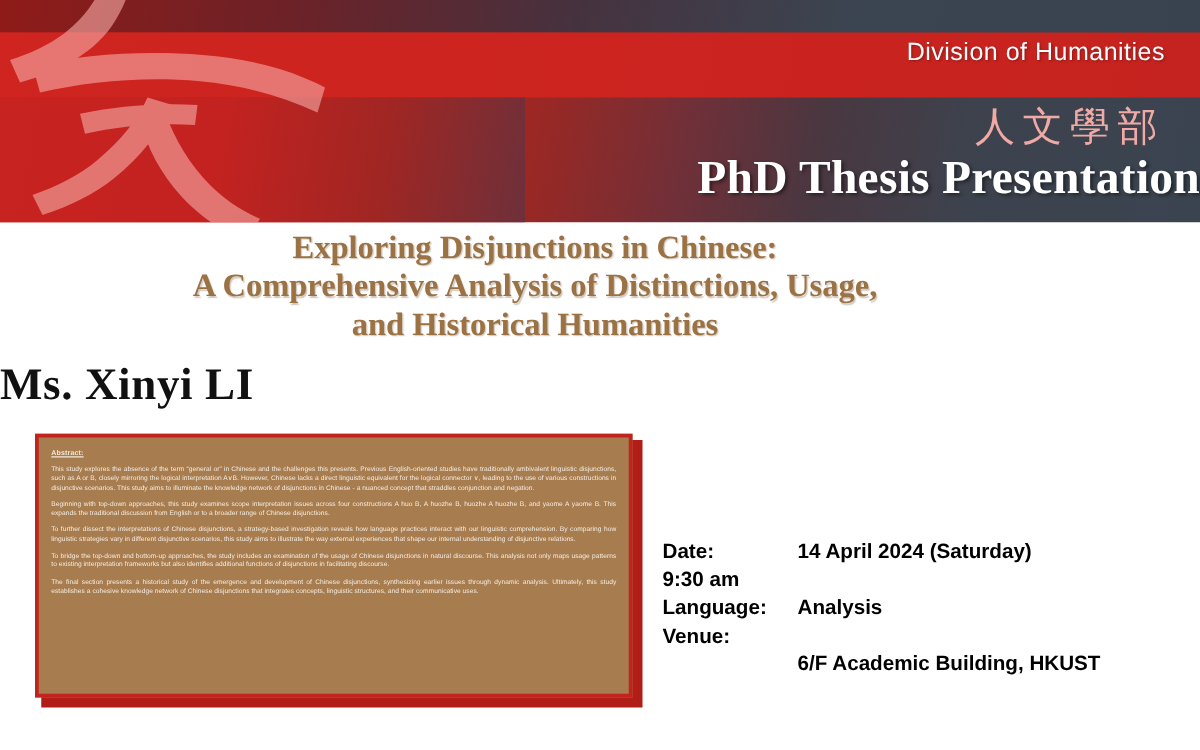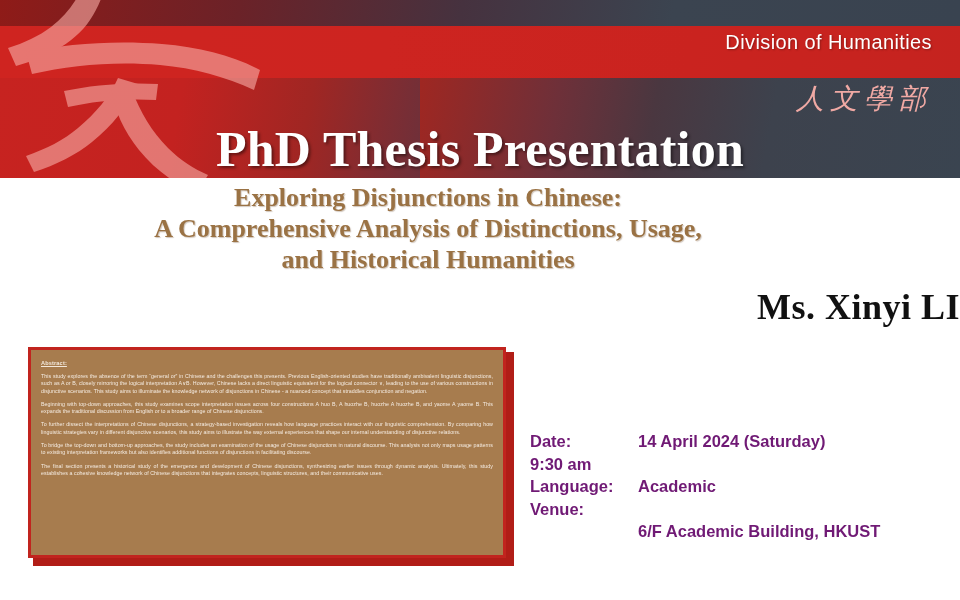--- a/index.html
+++ b/index.html
@@ -75,67 +75,66 @@
   #wen-mark {
     position: absolute;
     left: -14px; top: -22px;
     width: 300px; height: 210px;
     opacity: .62;
   }
   #banner-title {
     position: absolute;
     left: 0; top: 120px;
     width: 960px;
-    text-align: center;
+    text-align: right;
     color: #ffffff;
     font-family: "Liberation Serif", serif;
     font-weight: bold;
-    font-size: 50px;
+    font-size: 38px;
     letter-spacing: .2px;
     text-shadow: 2px 2px 3px rgba(0,0,0,.45);
     white-space: nowrap;
   }
   #unit-en {
     position: absolute;
     right: 28px; top: 31px;
     color: #ffffff;
     font-size: 20px;
     font-weight: 400;
     letter-spacing: .4px;
     text-shadow: 1px 1px 2px rgba(0,0,0,.30);
     white-space: nowrap;
   }
   #unit-zh {
     position: absolute;
     right: 28px; top: 80px;
     color: #f0a9a4;
-    font-size: 28px;
+    font-size: 32px;
     letter-spacing: 6px;
     white-space: nowrap;
-    font-style: italic;
   }
 
   
   #thesis-title {
     position: absolute;
     left: 0; top: 182px;
     width: 856px;
     text-align: center;
     font-family: "Liberation Serif", serif;
     font-weight: bold;
     font-size: 26px;
     line-height: 31px;
     color: #9a7244;
     text-shadow: 1px 1px 1px rgba(120,90,60,.35);
   }
   #speaker-name {
     position: absolute;
     left: 0; top: 286px;
     width: 960px;
-    text-align: right;
+    text-align: left;
     font-family: "Liberation Serif", serif;
     font-weight: bold;
     font-size: 36px;
     color: #111111;
     letter-spacing: .5px;
   }
 
   
   #abstract-shadow {
     position: absolute;
@@ -172,21 +171,21 @@
   }
   .abs-para:last-child { margin-bottom: 0; }
 
   
   #event-details {
     position: absolute;
     left: 530px; top: 430px;
     width: 420px;
     font-size: 16.5px;
     font-weight: bold;
-    color: #701a75;
+    color: #000000;
     line-height: 22.5px;
   }
   .detail-row {
     display: flex;
     align-items: flex-start;
   }
   .detail-label {
     width: 108px;
     flex: 0 0 108px;
     white-space: nowrap;
@@ -252,19 +251,19 @@
 <div id="event-details">
   <div class="detail-row">
     <span class="detail-label">Date:</span>
     <span class="detail-value">14 April 2024 (Saturday)</span>
   </div>
   <div class="detail-row">
     <span class="detail-value">9:30 am</span>
   </div>
   <div class="detail-row">
     <span class="detail-label">Language:</span>
-    <span class="detail-value">Academic</span>
+    <span class="detail-value">Analysis</span>
   </div>
   <div class="detail-row">
     <span class="detail-label">Venue:</span>
   </div>
   <div class="detail-value-cont">6/F Academic Building, HKUST</div>
 </div>
 
 </body></html>

